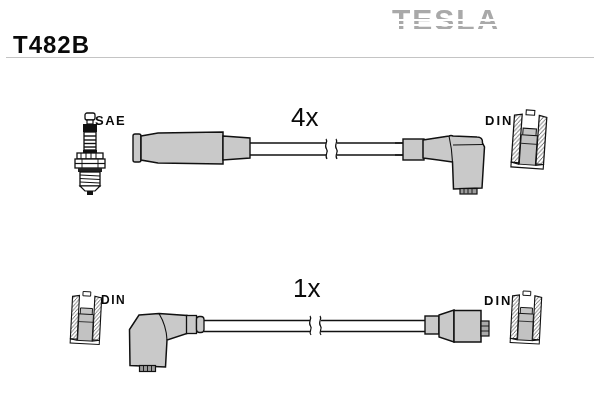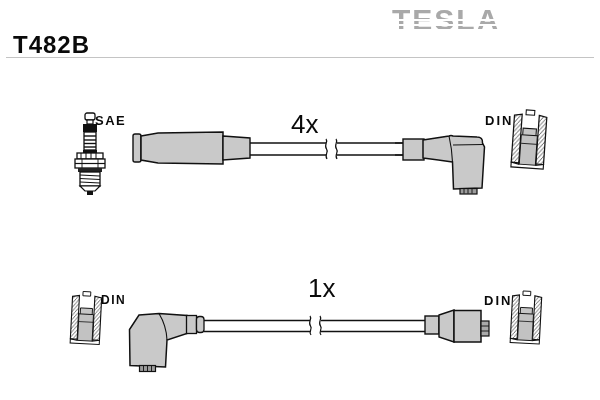--- a/index.html
+++ b/index.html
@@ -14,22 +14,22 @@
   .brand-text{position:absolute;left:0;top:0;font-size:30px;line-height:30px;font-weight:bold;
     color:#a9a9a9;letter-spacing:2px;}
   .brand-stripe{position:absolute;left:-2px;width:108px;height:2px;background:#ffffff;}
   .divider{left:6px;top:57px;width:588px;height:0;border-top:1px solid #c4c4c4;}
   .lbl{position:absolute;font-weight:bold;color:#0a0a0a;}
   .lbl-sae{left:95px;top:113px;font-size:13px;letter-spacing:1.5px;}
   .lbl-din-u{left:485px;top:113px;font-size:13px;letter-spacing:2px;}
   .lbl-din-ll{left:101px;top:293px;font-size:12px;letter-spacing:1.5px;}
   .lbl-din-lr{left:484px;top:293px;font-size:13px;letter-spacing:2px;}
   .qty{position:absolute;font-size:26px;font-weight:400;color:#0a0a0a;}
-  .qty-4x{left:291px;top:109px;}
-  .qty-1x{left:308px;top:273px;}
+  .qty-4x{left:291px;top:102px;}
+  .qty-1x{left:293px;top:273px;}
   svg{position:absolute;overflow:visible;}
   .rot4{transform:rotate(4deg);}
   .rot3{transform:rotate(3deg);}
 </style>
 </head>
 <body>
 
 <div class="page">
 
   <div class="abs part-number">T482B</div>

